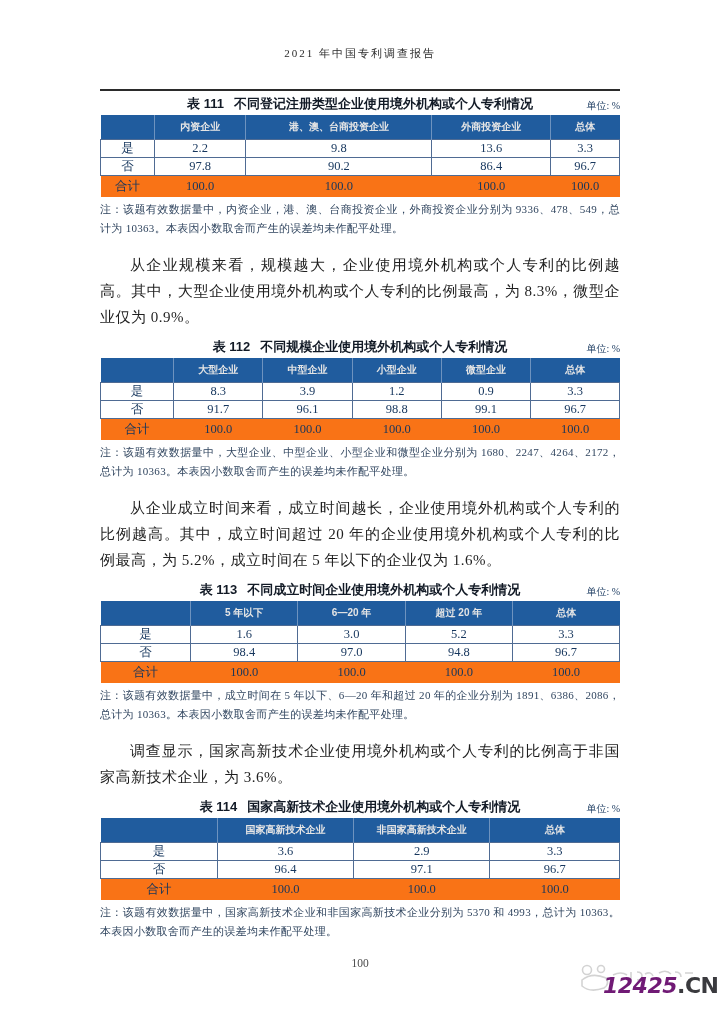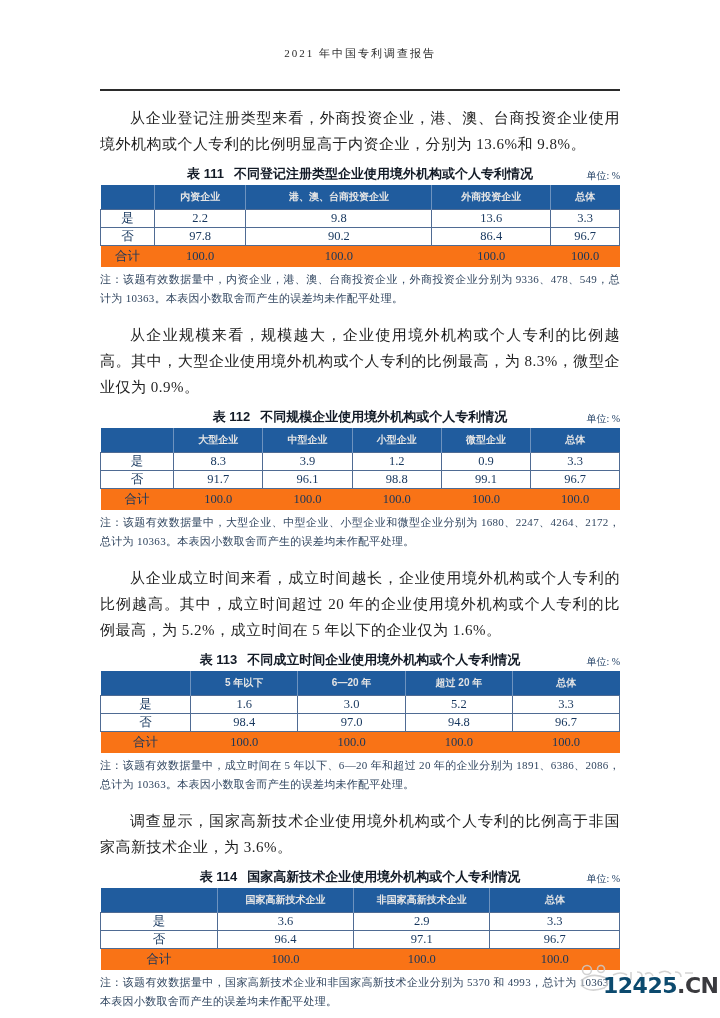--- a/index.html
+++ b/index.html
@@ -131,33 +131,32 @@
   .watermark-text{
     position:absolute;
     left:24px;
     top:13px;
     font-family:"DejaVu Sans","Liberation Sans",sans-serif;
     font-weight:bold;
     font-size:22px;
     letter-spacing:-0.5px;
     white-space:nowrap;
   }
-  .wm-number{color:#0c4a6e;}
+  .wm-number{color:#701a75;font-style:italic;}
   .wm-suffix{color:#3A3A3E;}
 </style>
 </head>
 <body>
 
 <div class="page">
 
   <div class="doc-header">
     <div class="doc-header-title">2021 年中国专利调查报告</div>
   </div>
 
-  <p class="para">从企业登记注册类型来看，外商投资企业，港、澳、台商投资企业使用境外机构或个人专利的比例明显高于内资企业，分别为 13.6%和 9.8%。</p>
 
   <section class="table-block">
     <div class="table-caption">
       <span class="cap-label">表 111</span><span>不同登记注册类型企业使用境外机构或个人专利情况</span>
       <span class="unit">单位: %</span>
     </div>
     <table class="data-table t111" data-table="0">
         <thead>
           <tr>
             <th></th>

